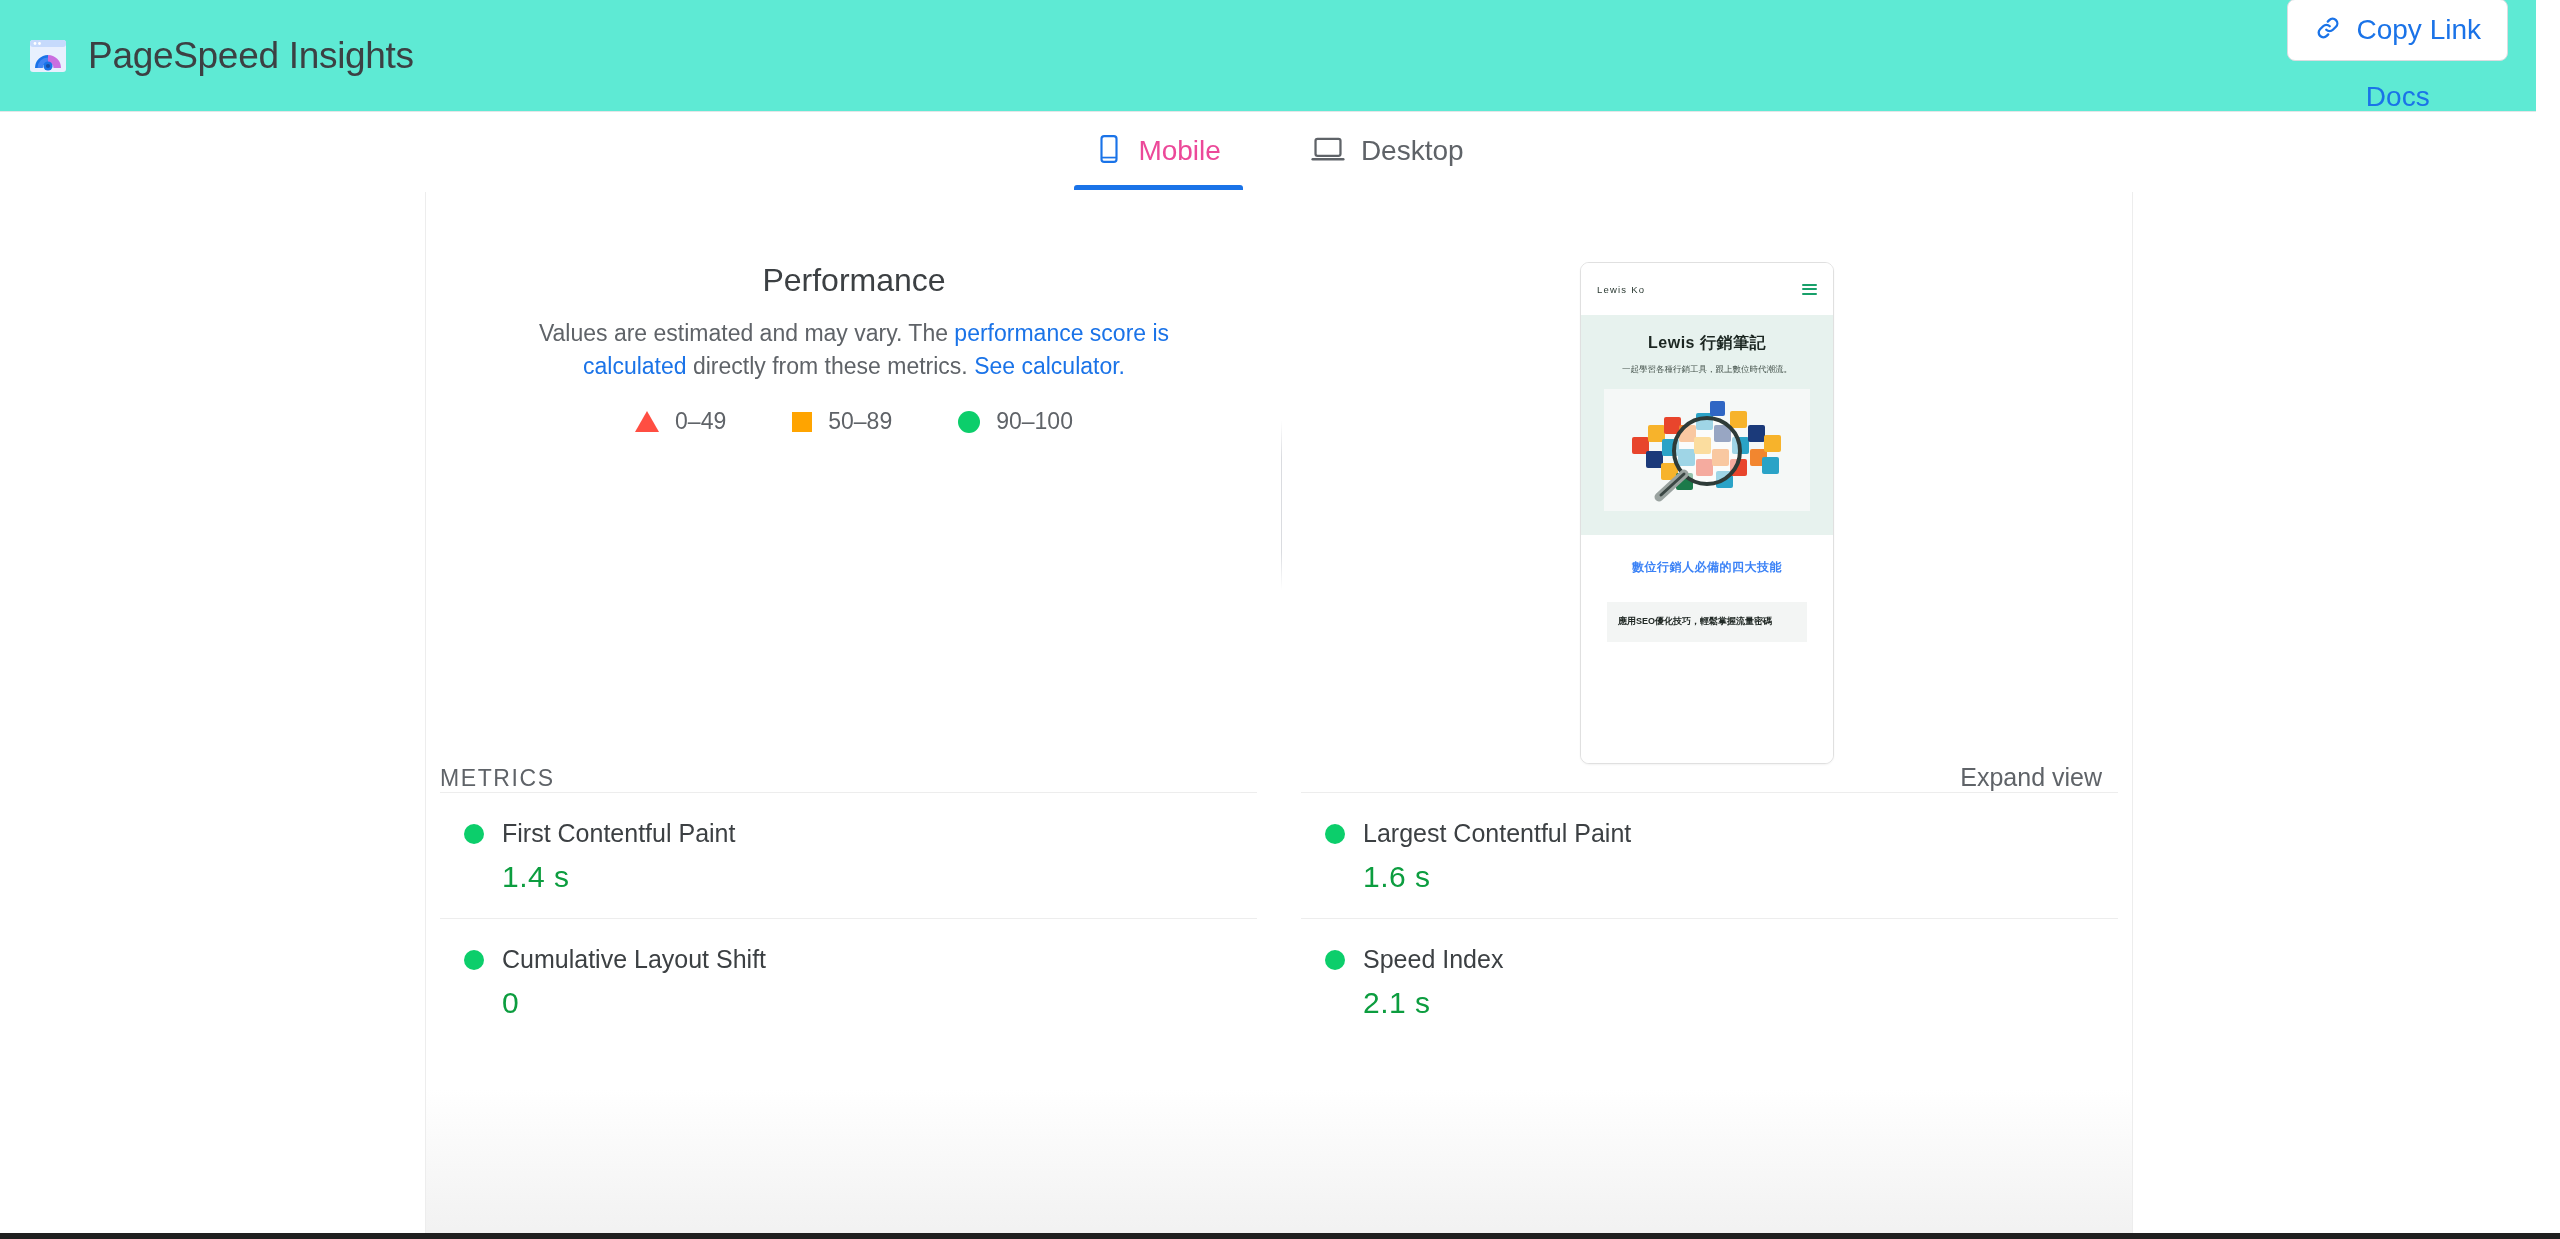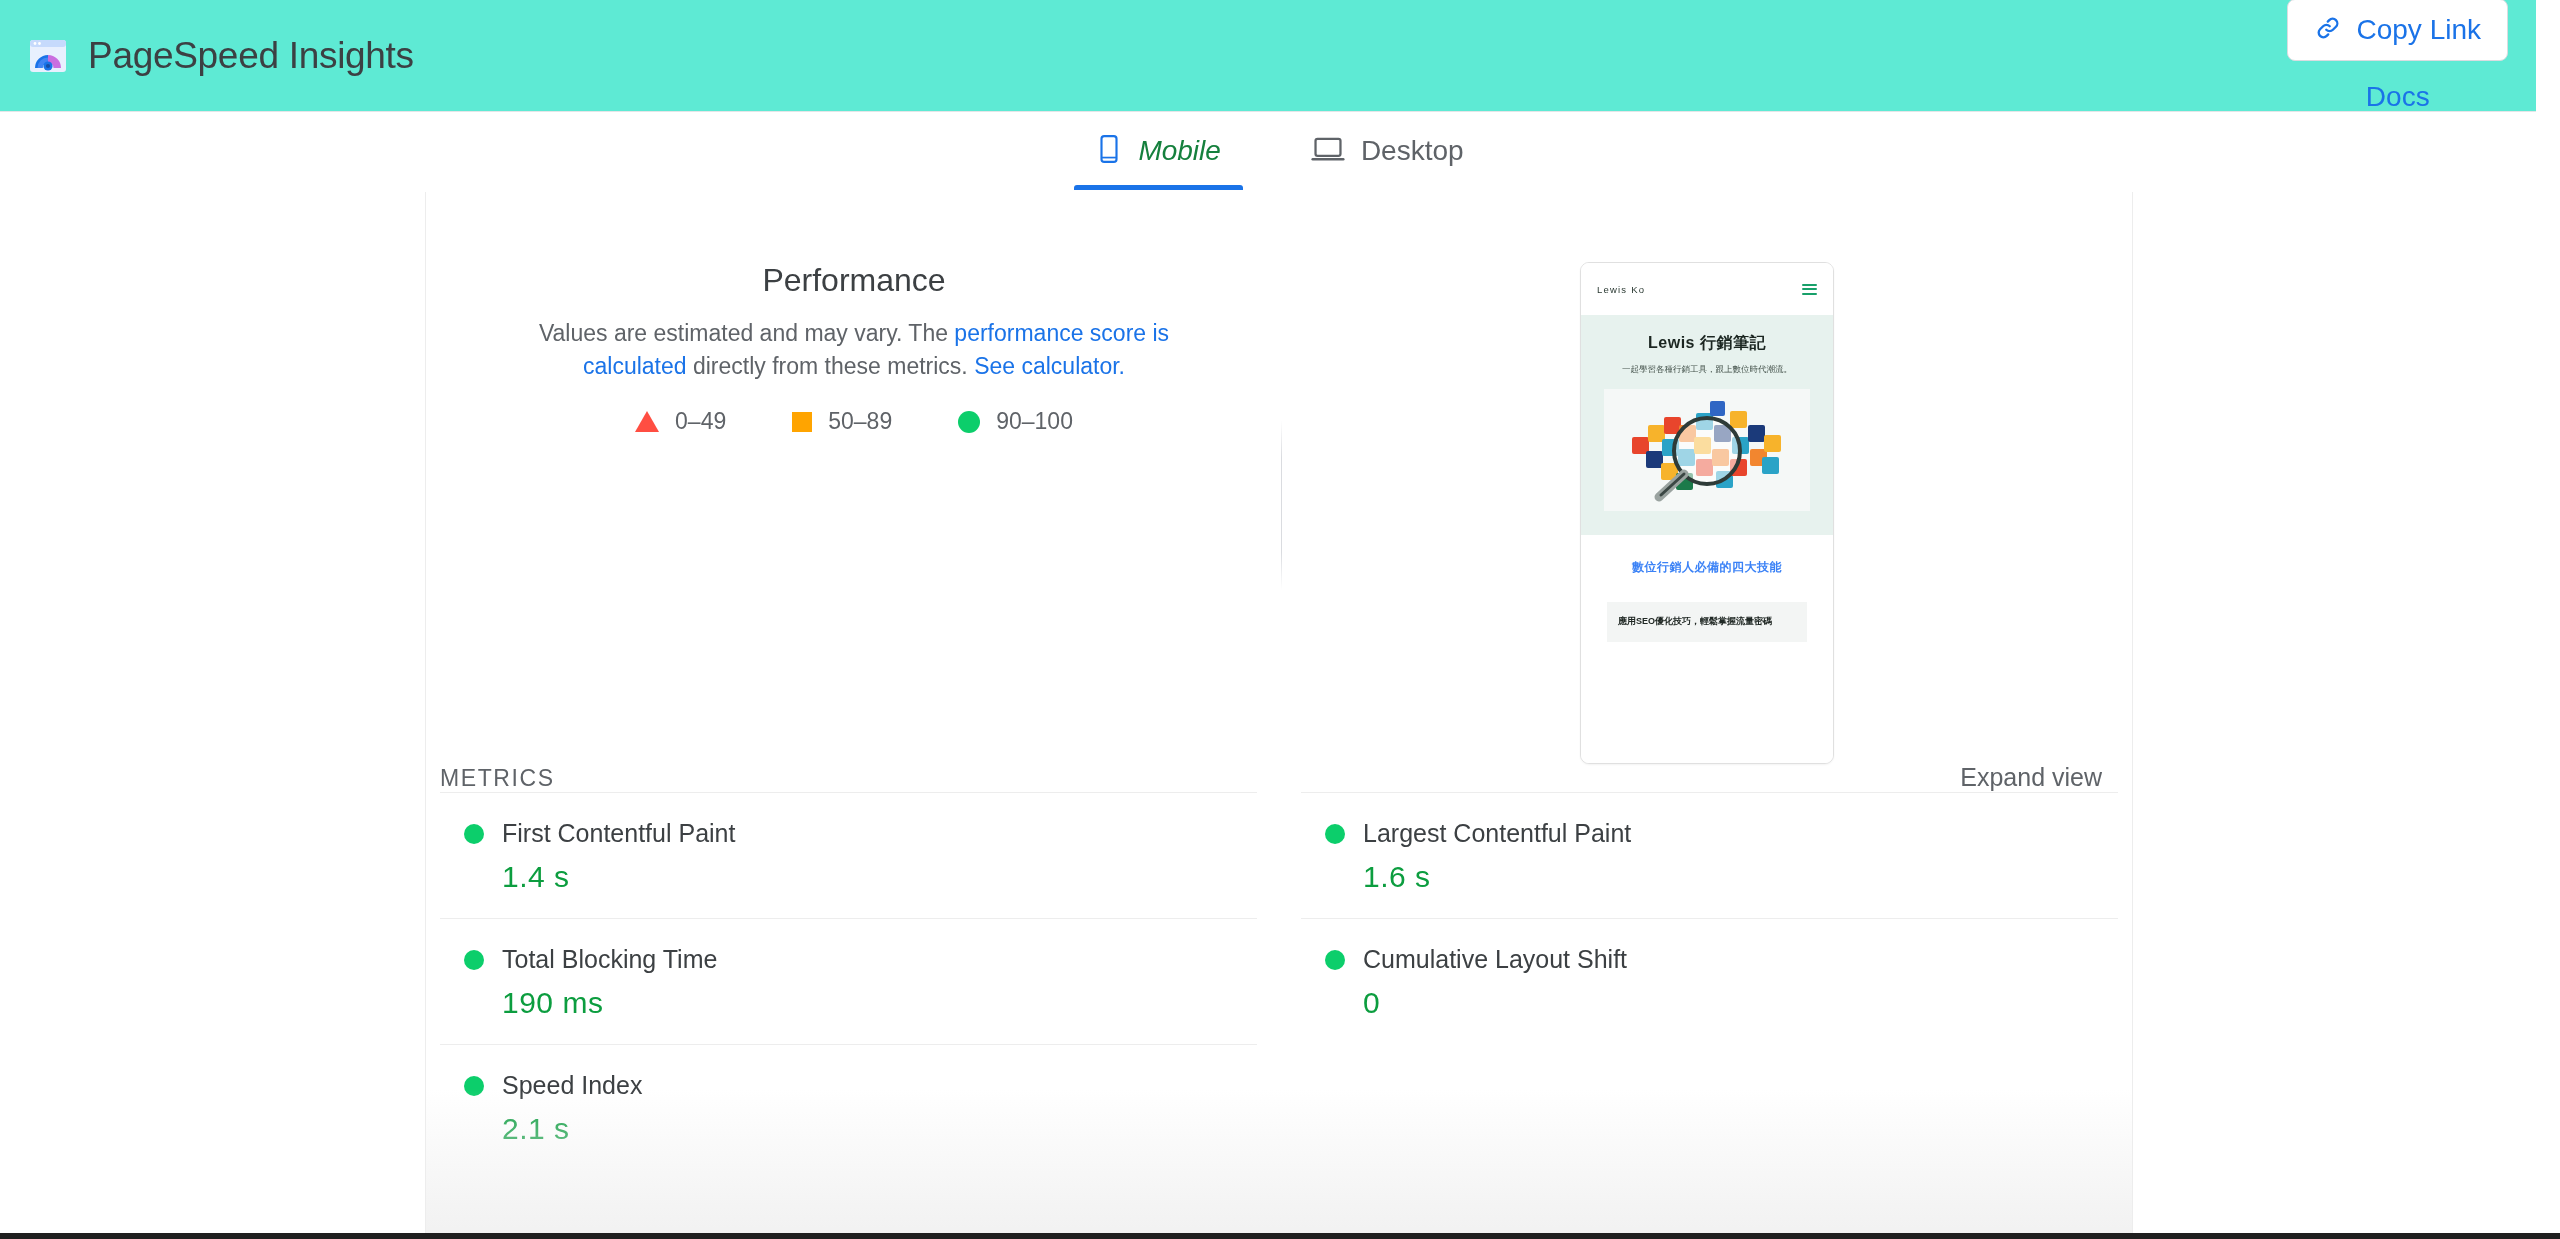--- a/index.html
+++ b/index.html
@@ -53,21 +53,21 @@
     display: flex; justify-content: center; align-items: flex-start;
     gap: 46px;
   }
   .tab {
     display: flex; align-items: center; gap: 16px;
     height: 78px; padding: 0 22px;
     cursor: pointer; position: relative;
     background: transparent; border: none;
   }
   .tab .tab-label { font-size: 28px; white-space: nowrap; }
-  .tab.active .tab-label { color: #15803d; font-style: italic; }
+  .tab.active .tab-label { color: #ec4899; }
   .tab.inactive .tab-label { color: #5f6368; }
   .tab.active::after {
     content: ""; position: absolute; left: 0; bottom: 0;
     width: 100%; height: 5px; background: #1a73e8;
     border-radius: 3px 3px 0 0;
   }
 
   
   .card {
     position: absolute;
@@ -392,27 +392,20 @@
     </div>
 
     <div class="metric">
       <div class="metric-label-row">
         <span class="metric-dot"></span>
         <span class="metric-label">Largest Contentful Paint</span>
       </div>
       <div class="metric-value">1.6 s</div>
     </div>
 
-    <div class="metric">
-      <div class="metric-label-row">
-        <span class="metric-dot"></span>
-        <span class="metric-label">Total Blocking Time</span>
-      </div>
-      <div class="metric-value">190 ms</div>
-    </div>
 
     <div class="metric">
       <div class="metric-label-row">
         <span class="metric-dot"></span>
         <span class="metric-label">Cumulative Layout Shift</span>
       </div>
       <div class="metric-value">0</div>
     </div>
 
     <div class="metric">

